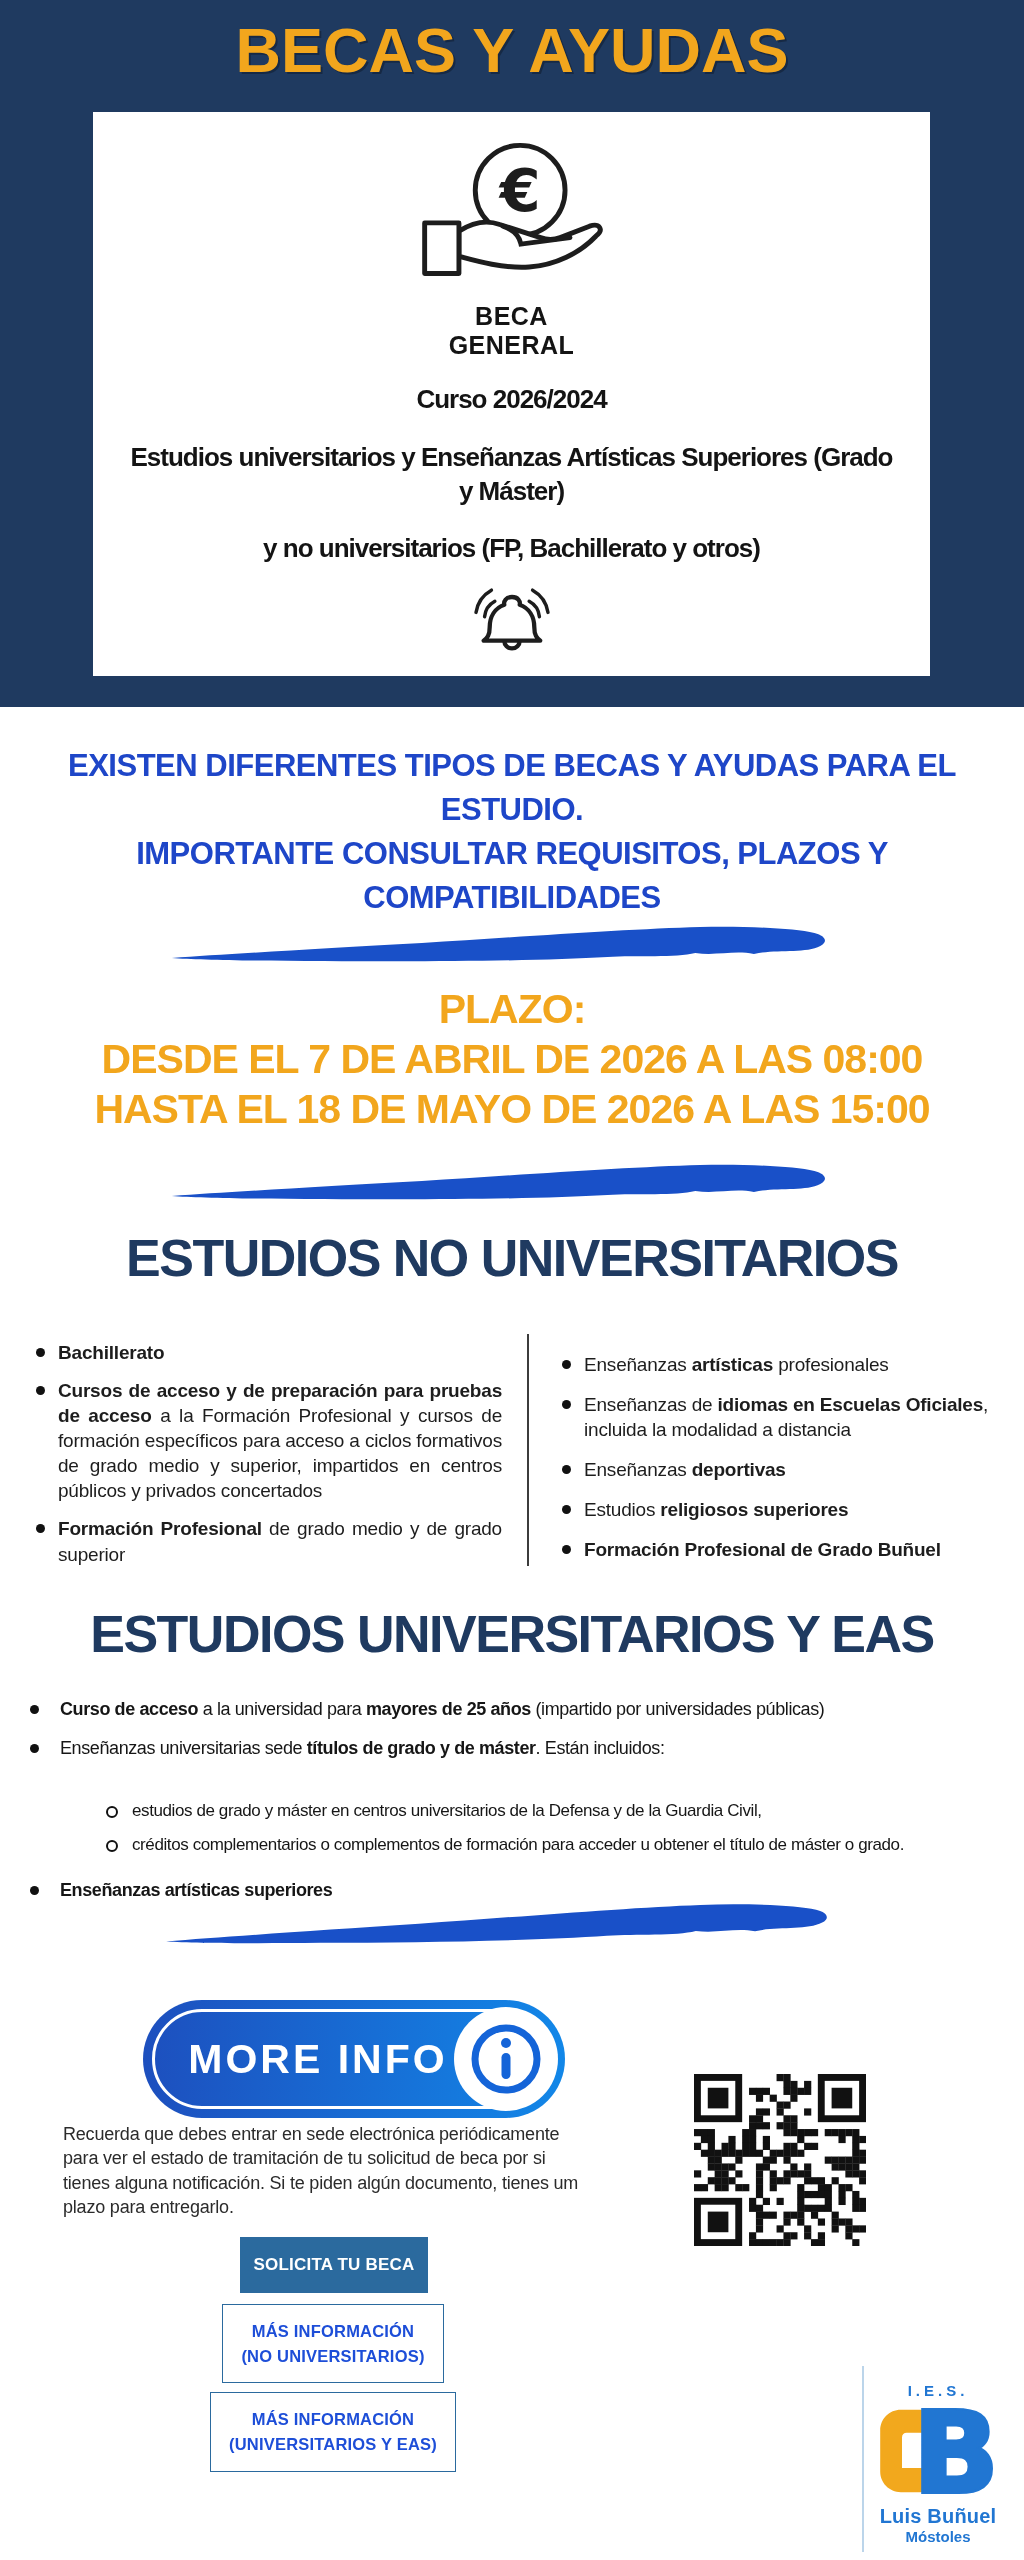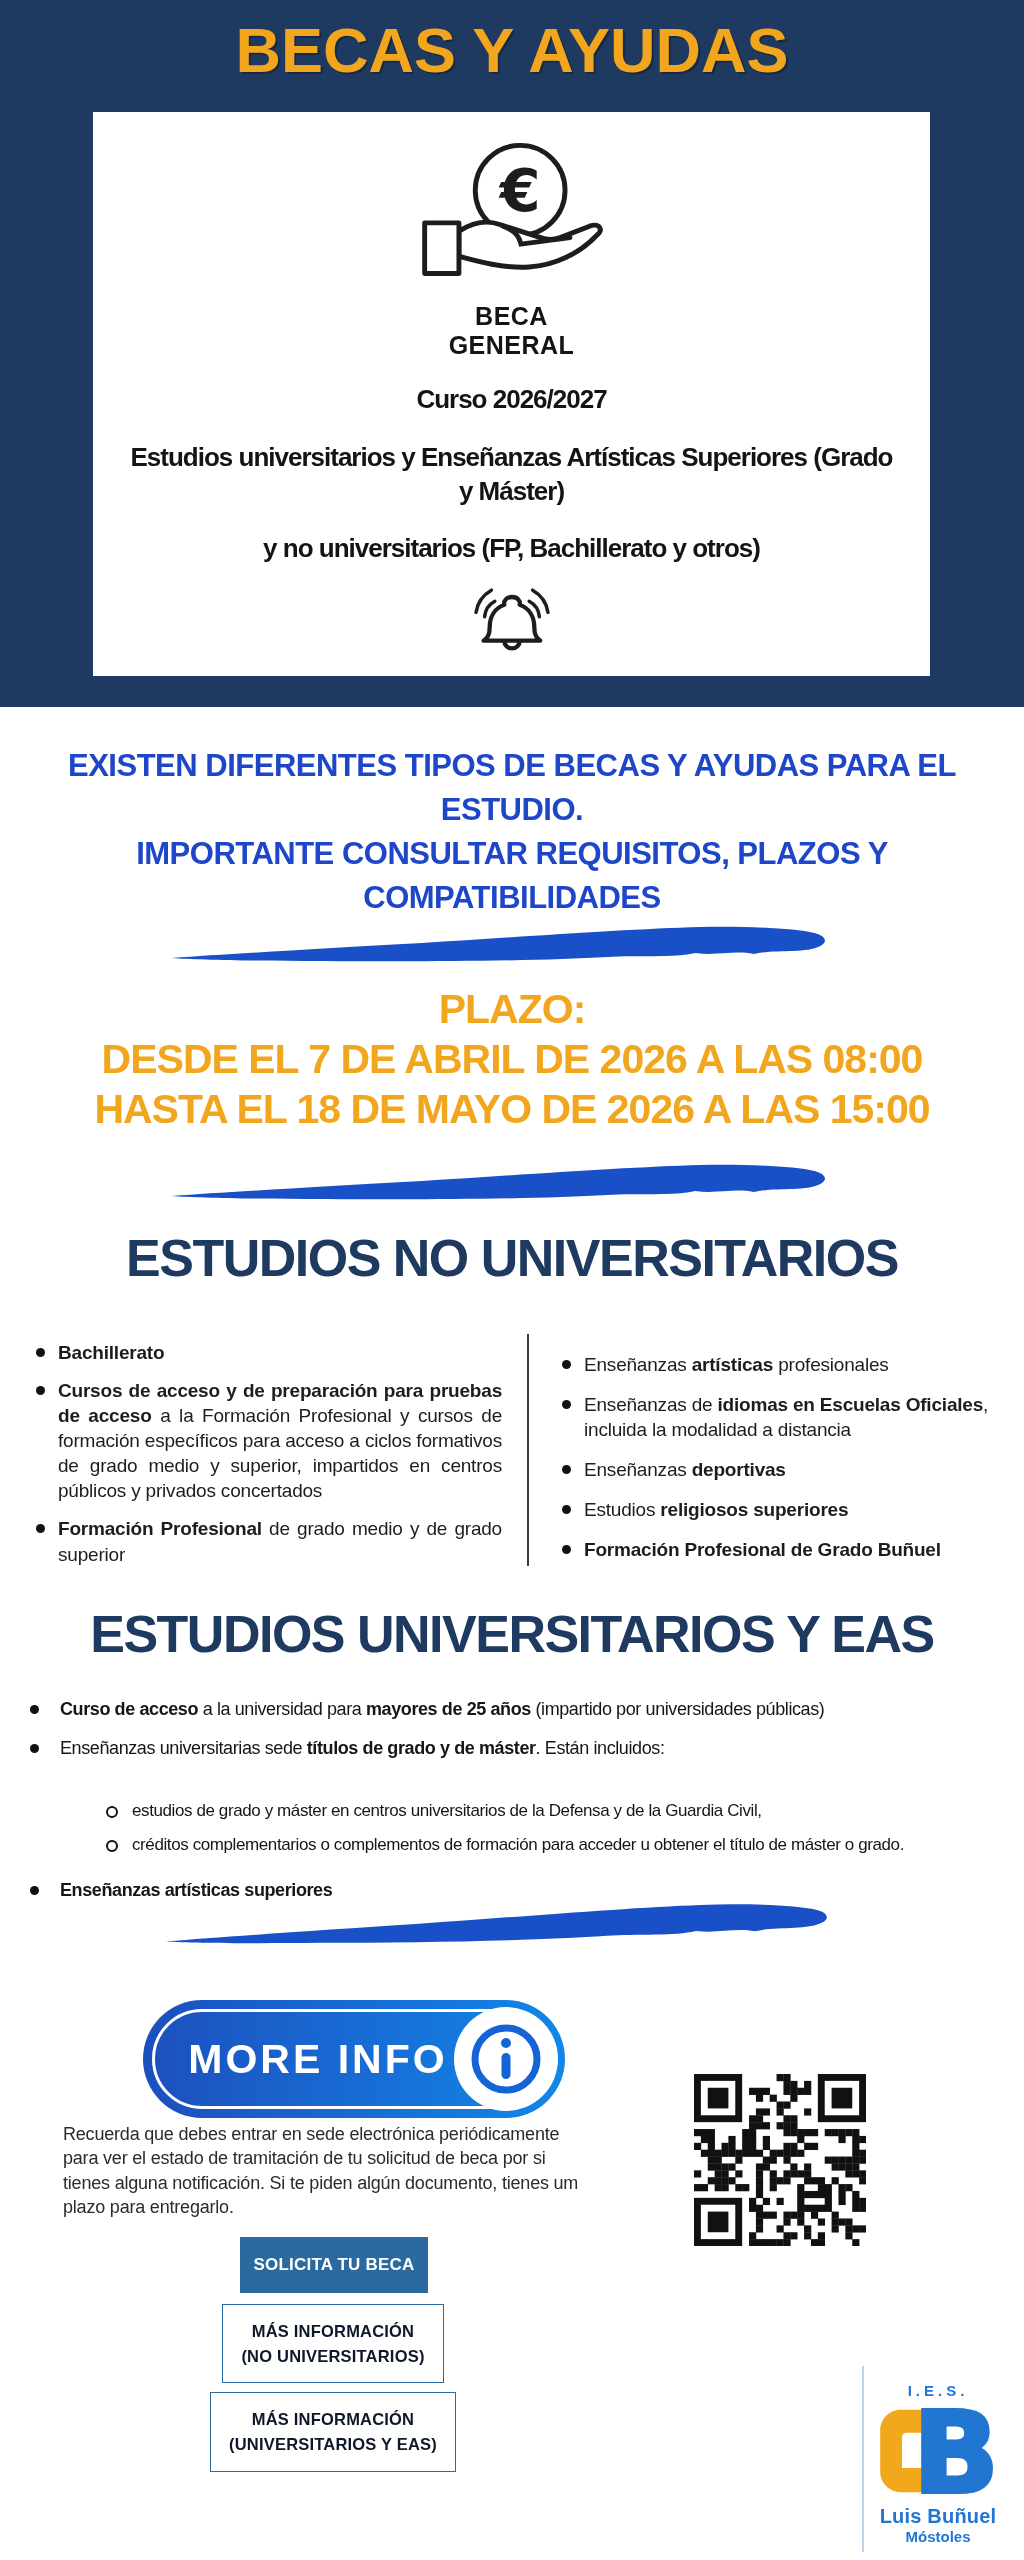--- a/index.html
+++ b/index.html
@@ -84,21 +84,21 @@
   
   .reminder { position:absolute; left:63px; top:2122px; width:520px; font-size:18px; letter-spacing:-.2px; line-height:1.35; color:#2b2b2b; }
   .qr { position:absolute; left:694px; top:2074px; width:172px; height:172px; }
   
   .btn-solid {
     position:absolute; left:240px; top:2237px; width:188px; height:56px;
     background:#2B6A9E; color:#ffffff; border:none; cursor:pointer;
     font-family:inherit; font-size:17px; font-weight:800; letter-spacing:.2px;
   }
   .btn-line {
-    position:absolute; background:#ffffff; border:1.5px solid #2B6A9E; color:#0f172a;
+    position:absolute; background:#ffffff; border:1.5px solid #2B6A9E; color:#1d4ed8;
     font-family:inherit; font-size:16.5px; font-weight:800; line-height:1.5; letter-spacing:.2px;
     cursor:pointer; text-align:center;
   }
   .btn-line2 { left:222px; top:2304px; width:222px; height:79px; }
   .btn-line3 { left:210px; top:2392px; width:246px; height:80px; }
   
   .logo { position:absolute; left:862px; top:2366px; width:150px; height:186px; border-left:2px solid #BCD5EA; text-align:center; }
   .logo-ies { margin-top:16px; color:#2176D2; font-size:15px; font-weight:800; letter-spacing:4px; }
   .logo-mono { margin-top:4px; }
   .logo-name { margin-top:2px; color:#2176D2; font-size:20px; font-weight:800; letter-spacing:.2px; }
@@ -123,21 +123,21 @@
             <path d="M50,114 C66,104 84,100 100,106 L150,122 C158,125 166,125 174,122 L210,108 C222,104 228,112 218,120 C198,141 168,156 136,158 C104,160 72,151 50,145 Z"></path>
             <rect x="8" y="104" width="42" height="62"></rect>
           </g>
           <path d="M104,108 C116,112 124,120 126,130 L186,122" stroke="#1d1d1d" stroke-width="6" fill="none" stroke-linecap="round"></path>
         </svg>
       </div>
       <div class="card-title">
         <div>BECA</div>
         <div>GENERAL</div>
       </div>
-      <div class="card-course">Curso 2026/2027</div>
+      <div class="card-course">Curso 2026/2024</div>
       <div class="card-line1">Estudios universitarios y Enseñanzas Artísticas Superiores (Grado y Máster)</div>
       <div class="card-line2">y no universitarios (FP, Bachillerato y otros)</div>
       <div class="card-bell">
         <svg width="120" height="86" viewBox="0 0 140 100">
           <g stroke="#1d1d1d" stroke-width="4" fill="none" stroke-linecap="round">
             <path d="M28,40 A36,36 0 0 1 46,14"></path>
             <path d="M38,45 A23,23 0 0 1 50,27"></path>
             <path d="M112,40 A36,36 0 0 0 94,14"></path>
             <path d="M102,45 A23,23 0 0 0 90,27"></path>
           </g>

